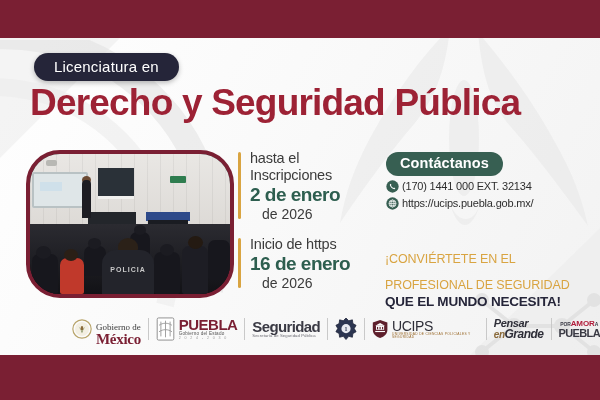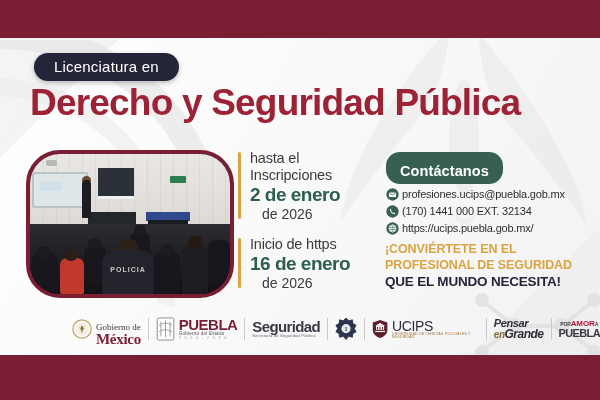--- a/index.html
+++ b/index.html
@@ -93,29 +93,29 @@
     background:#d9a441;border-radius:2px;
   }
   .d-lead{color:#3b3b3b;font-size:14.5px;line-height:1.18;letter-spacing:-.2px;}
   .d-big{color:#2d5e4f;font-size:19px;font-weight:bold;line-height:1.15;letter-spacing:-.5px;white-space:nowrap;}
   .d-year{color:#3b3b3b;font-size:14px;line-height:1.2;margin-left:12px;}
 
   
   .contact{position:absolute;left:386px;top:152px;width:206px;}
   .pill-contact{
     display:inline-block;background:#375f52;color:#ffffff;
-    border-radius:14px;padding:12px 14px 5px 14px;
+    border-radius:14px;padding:4px 14px 5px 14px;
     font-size:14.5px;font-weight:bold;letter-spacing:.1px;line-height:1;
   }
   .c-row{display:flex;align-items:center;gap:3px;margin-top:4px;}
   .c-ico{flex:0 0 auto;width:13px;height:13px;}
   .c-txt{color:#2e2e2e;font-size:11px;letter-spacing:-.2px;white-space:nowrap;}
 
   .cta{position:absolute;left:385px;top:242px;width:210px;}
-  .cta-l1,.cta-l2{color:#d9a441;font-size:12.5px;font-weight:bold;line-height:1.25;letter-spacing:-.1px;}
+  .cta-l1,.cta-l2{color:#d9a441;font-size:12.5px;font-weight:normal;line-height:1.25;letter-spacing:-.1px;margin-top:10px;}
   .cta-l3{color:#252539;font-size:13.5px;font-weight:bold;line-height:1.3;letter-spacing:-.2px;}
 
   
   .logos{
     position:absolute;left:72px;top:308px;height:42px;
     display:flex;align-items:center;gap:7px;
   }
   .lg{display:flex;align-items:center;gap:4px;}
   .divider{width:1px;height:22px;background:#c9c9c9;}
   .gm-txt{line-height:1;}
@@ -232,28 +232,20 @@
     <div class="date-block">
       <div class="d-lead">Inicio de https</div>
       <div class="d-big">16 de enero</div>
       <div class="d-year">de 2026</div>
     </div>
   </div>
 
   <div class="contact">
     <div class="pill-contact">Contáctanos</div>
 
-    <div class="c-row">
-      <svg class="c-ico" viewBox="0 0 20 20">
-        <circle cx="10" cy="10" r="9.5" fill="#375f52"></circle>
-        <rect x="4.5" y="6.8" width="11" height="7" rx="1" fill="#ffffff"></rect>
-        <path d="M4.8 7.2 L10 11 L15.2 7.2" fill="none" stroke="#375f52" stroke-width="1.2"></path>
-      </svg>
-      <span class="c-txt">profesiones.ucips@puebla.gob.mx</span>
-    </div>
 
     <div class="c-row">
       <svg class="c-ico" viewBox="0 0 20 20">
         <circle cx="10" cy="10" r="9.5" fill="#375f52"></circle>
         <path d="M6.6 5.6 C 6 6.2 5.7 7.2 6.1 8.3 C 6.9 10.6 9.4 13.1 11.7 13.9 C 12.8 14.3 13.8 14 14.4 13.4 L 12.6 11.6 L 11.2 12.3 C 10.2 11.8 8.2 9.8 7.7 8.8 L 8.4 7.4 Z" fill="#ffffff"></path>
       </svg>
       <span class="c-txt">(170) 1441 000 EXT. 32134</span>
     </div>
 
     <div class="c-row">

